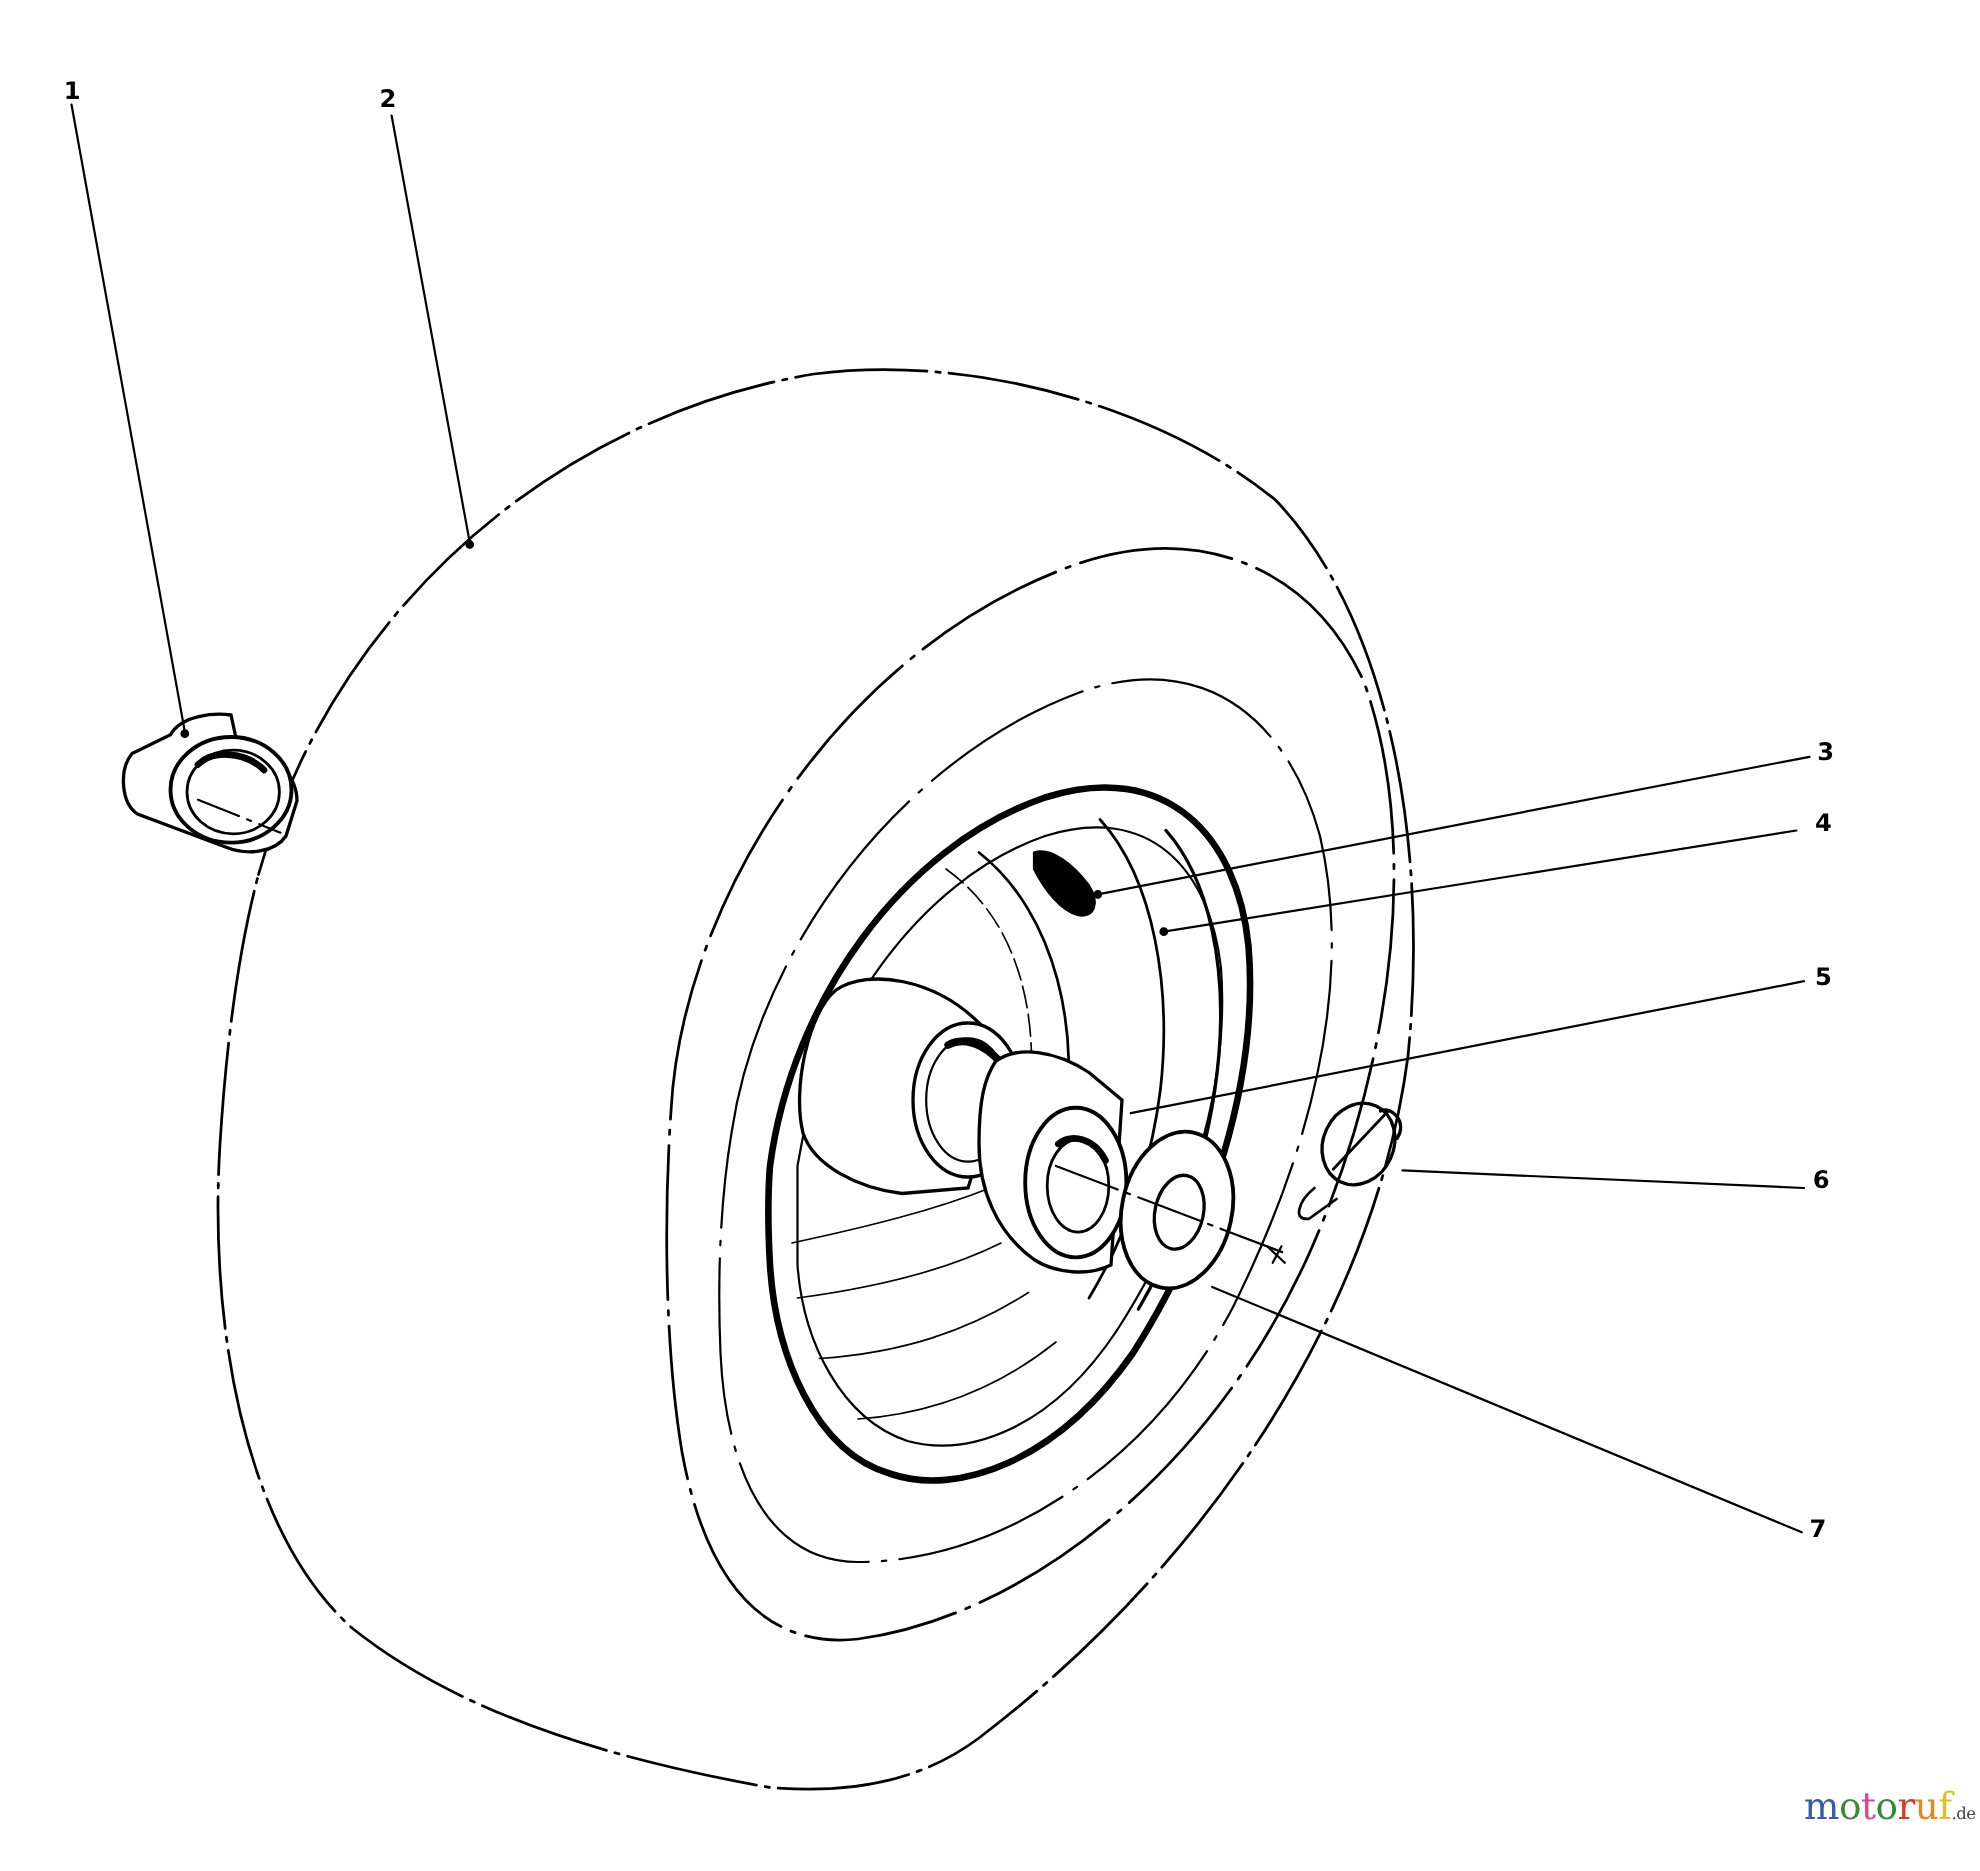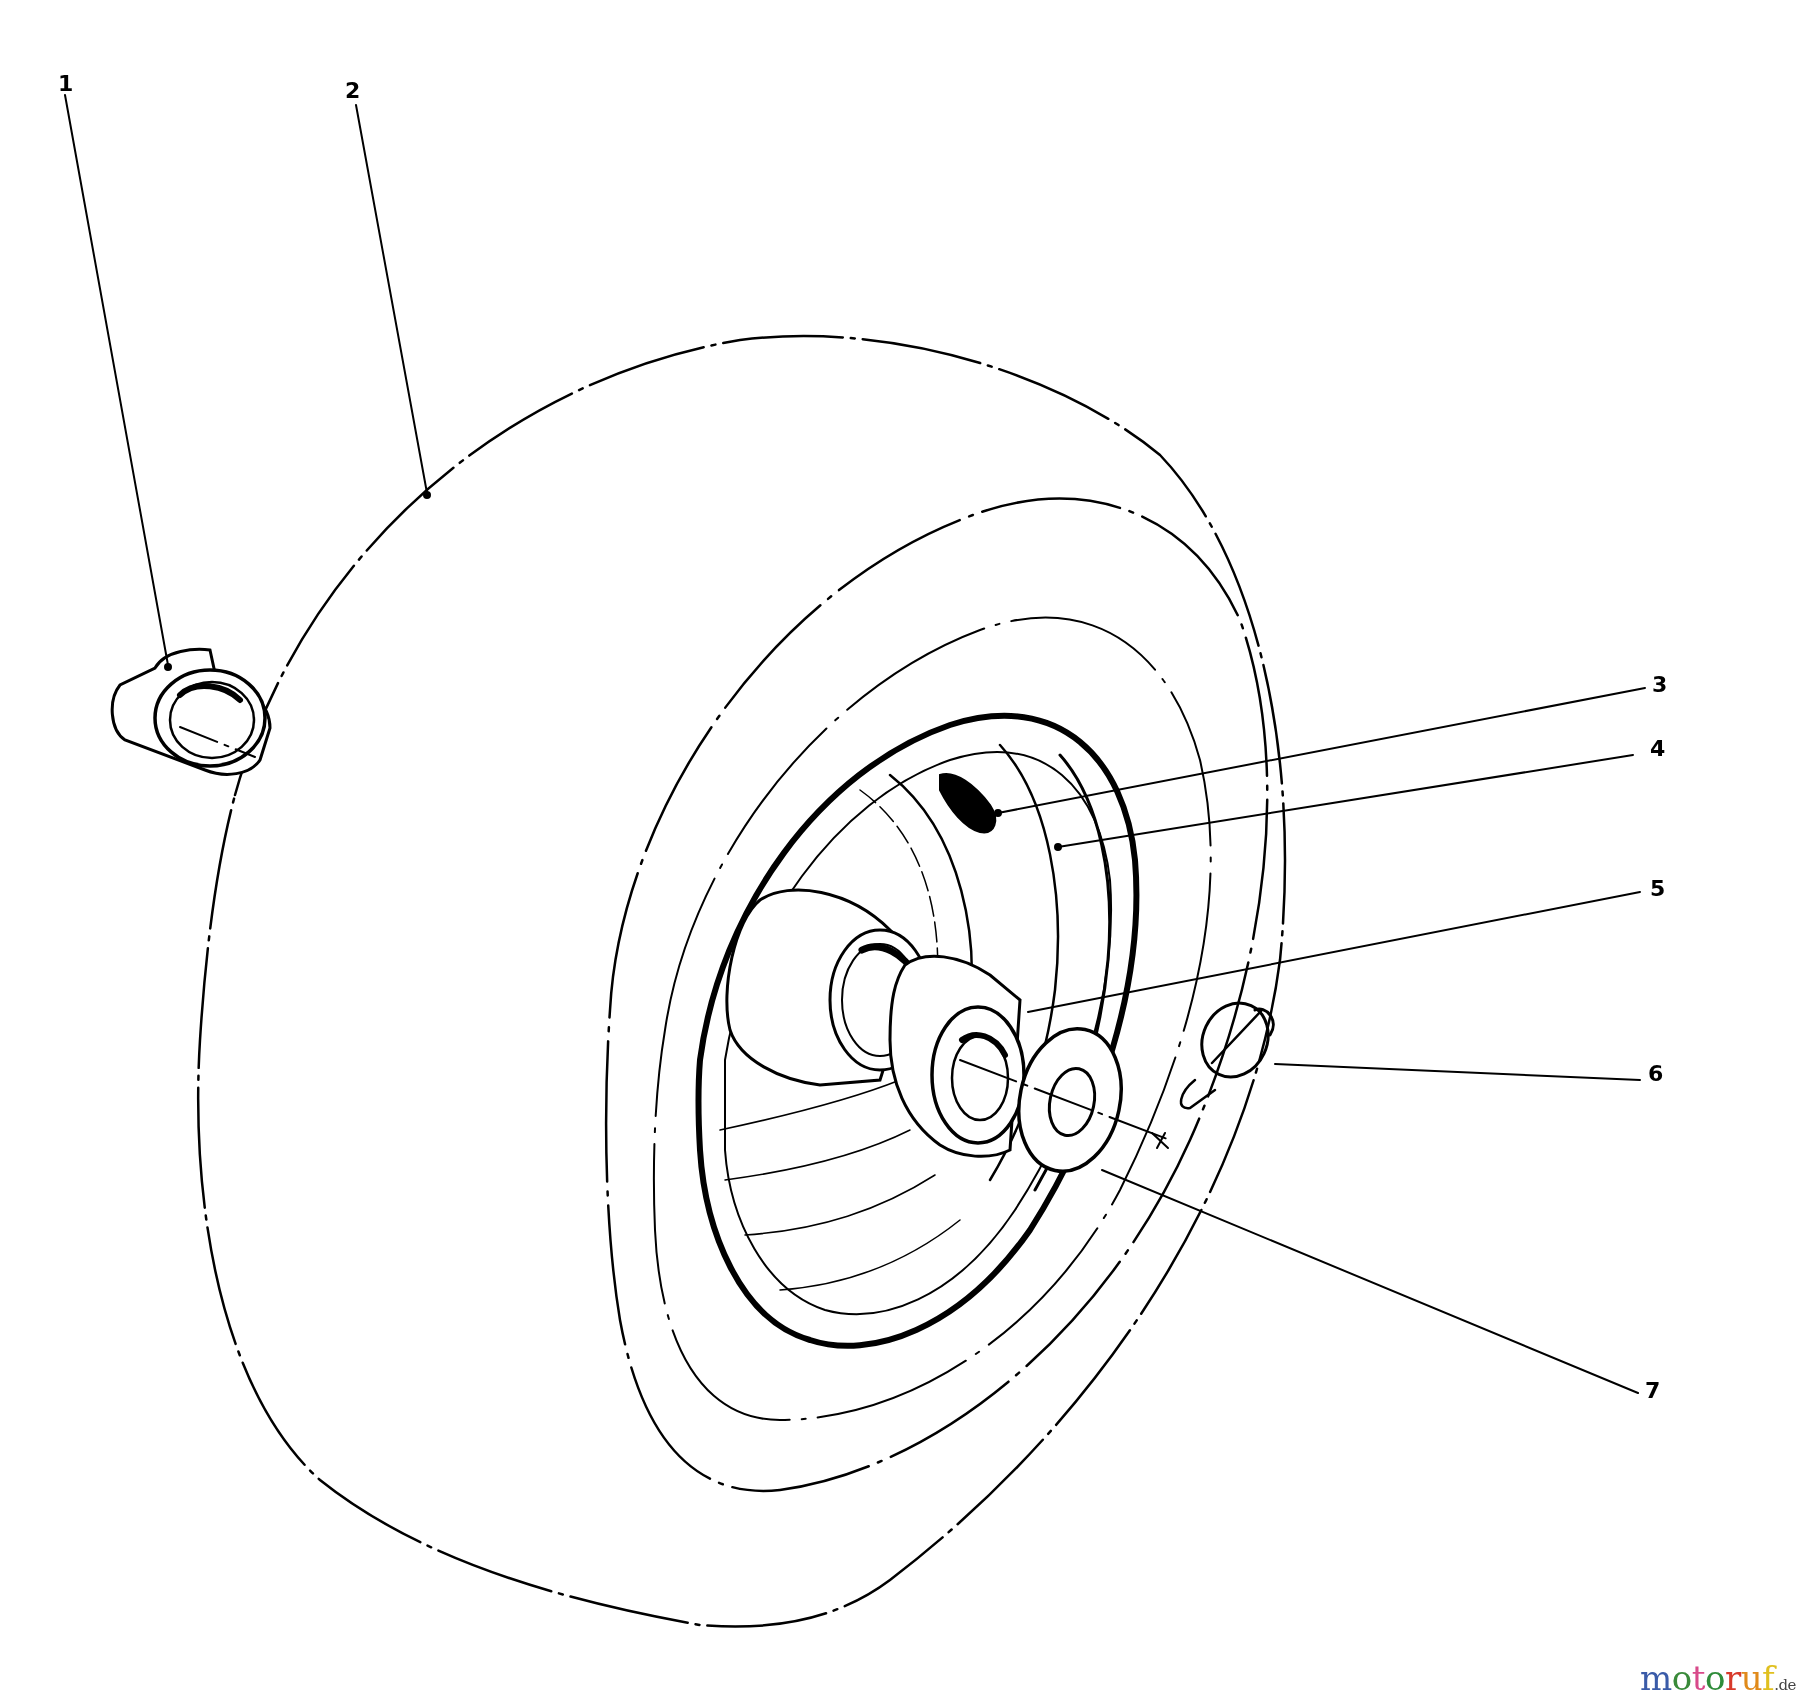--- a/index.html
+++ b/index.html
@@ -94,15 +94,15 @@
 </svg>
 
 <div class="callout" style="left:58px; top:73px;">1</div>
 <div class="callout" style="left:345px; top:80px;">2</div>
 <div class="callout" style="left:1652px; top:674px;">3</div>
 <div class="callout" style="left:1650px; top:738px;">4</div>
 <div class="callout" style="left:1650px; top:878px;">5</div>
 <div class="callout" style="left:1648px; top:1063px;">6</div>
 <div class="callout" style="left:1645px; top:1380px;">7</div>
 
-<div class="watermark" style="left:1640px; top:1658px;">
+<div class="watermark" style="left:1640px; top:1623px;">
   <span style="color:#3a5ba8">m</span><span style="color:#3a8a3a">o</span><span style="color:#d84a8a">t</span><span style="color:#2f8c3a">o</span><span style="color:#d83a2a">r</span><span style="color:#e08a1a">u</span><span style="color:#e0c020">f</span><span class="tld">.de</span>
 </div>
 
 </body></html>

